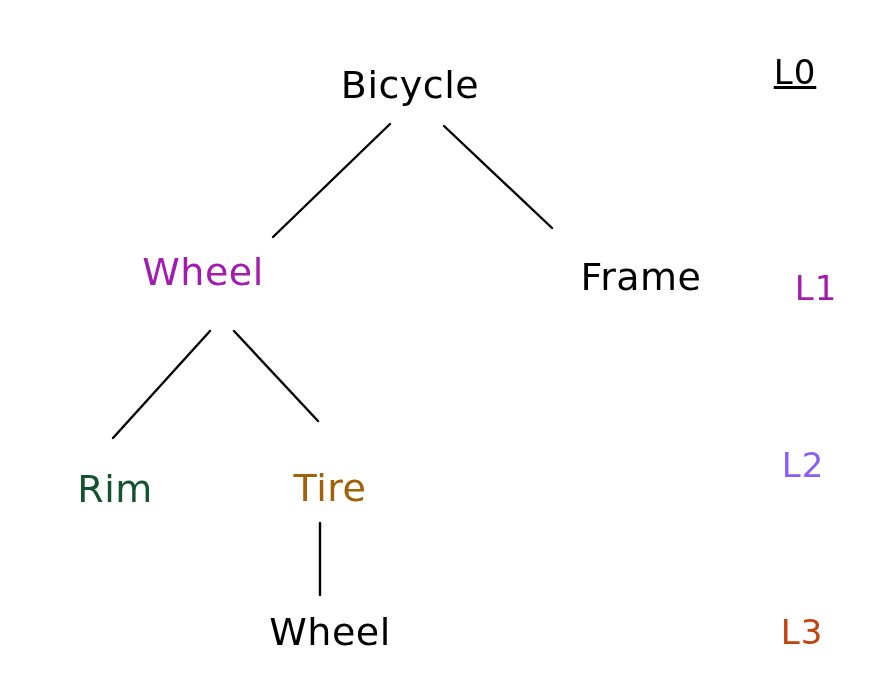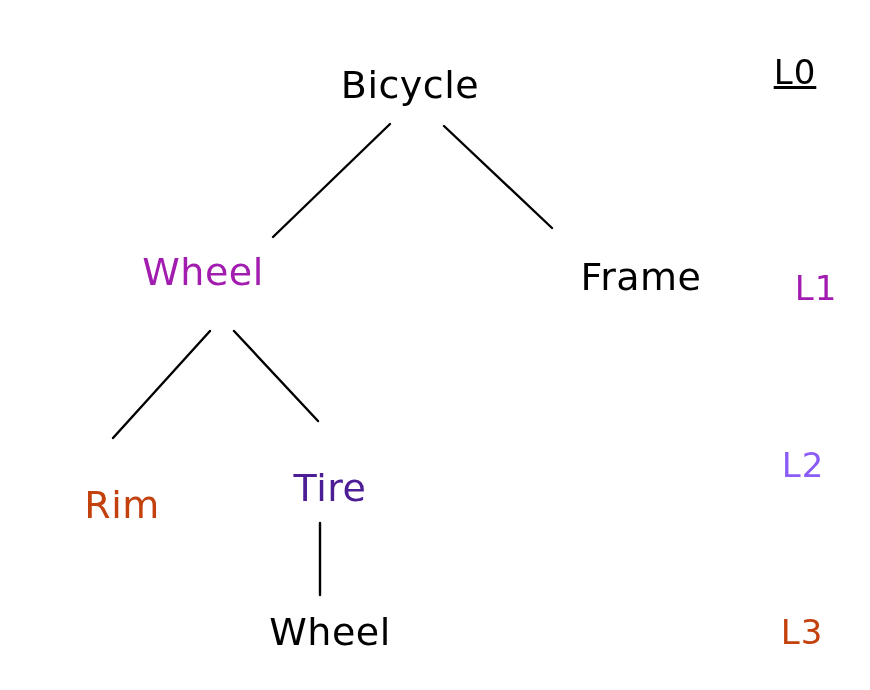--- a/index.html
+++ b/index.html
@@ -69,22 +69,22 @@
       <line x1="444" y1="126" x2="552" y2="228" stroke="#000000" stroke-width="2.4" stroke-linecap="round"></line>
       <line x1="210" y1="331" x2="113" y2="438" stroke="#000000" stroke-width="2.4" stroke-linecap="round"></line>
       <line x1="234" y1="331" x2="318" y2="421" stroke="#000000" stroke-width="2.4" stroke-linecap="round"></line>
       <line x1="320" y1="523" x2="320" y2="595" stroke="#000000" stroke-width="2.4" stroke-linecap="round"></line>
     </svg>
 
   <div id="node-layer">
       <div class="node-label" style="left: 410px; top: 85px; font-size: 38px; color: rgb(0, 0, 0);">Bicycle</div>
       <div class="node-label" style="left: 203px; top: 272px; font-size: 38px; color: #a21caf;">Wheel</div>
       <div class="node-label" style="left: 641px; top: 277px; font-size: 38px; color: rgb(0, 0, 0);">Frame</div>
-      <div class="node-label" style="left: 122px; top: 489px; font-size: 38px; color: #c2410c; margin-top: 16px;">Rim</div>
-      <div class="node-label" style="left: 330px; top: 488px; font-size: 38px; color: #4c1d95;">Tire</div>
+      <div class="node-label" style="left: 115px; top: 489px; font-size: 38px; color: #14532d;">Rim</div>
+      <div class="node-label" style="left: 330px; top: 488px; font-size: 38px; color: #a16207;">Tire</div>
       <div class="node-label" style="left: 330px; top: 632px; font-size: 38px; color: rgb(0, 0, 0);">Wheel</div>
     </div>
 
   <div id="level-layer">
       <div class="level-label" style="left: 795px; top: 72px; color: rgb(0, 0, 0); text-decoration: underline;">L0</div>
       <div class="level-label" style="left: 795px; top: 288px; color: #a21caf; margin-left: 21px;">L1</div>
       <div class="level-label" style="left: 803px; top: 465px; color: #8b5cf6;">L2</div>
       <div class="level-label" style="left: 802px; top: 632px; color: #c2410c;">L3</div>
     </div>
 

